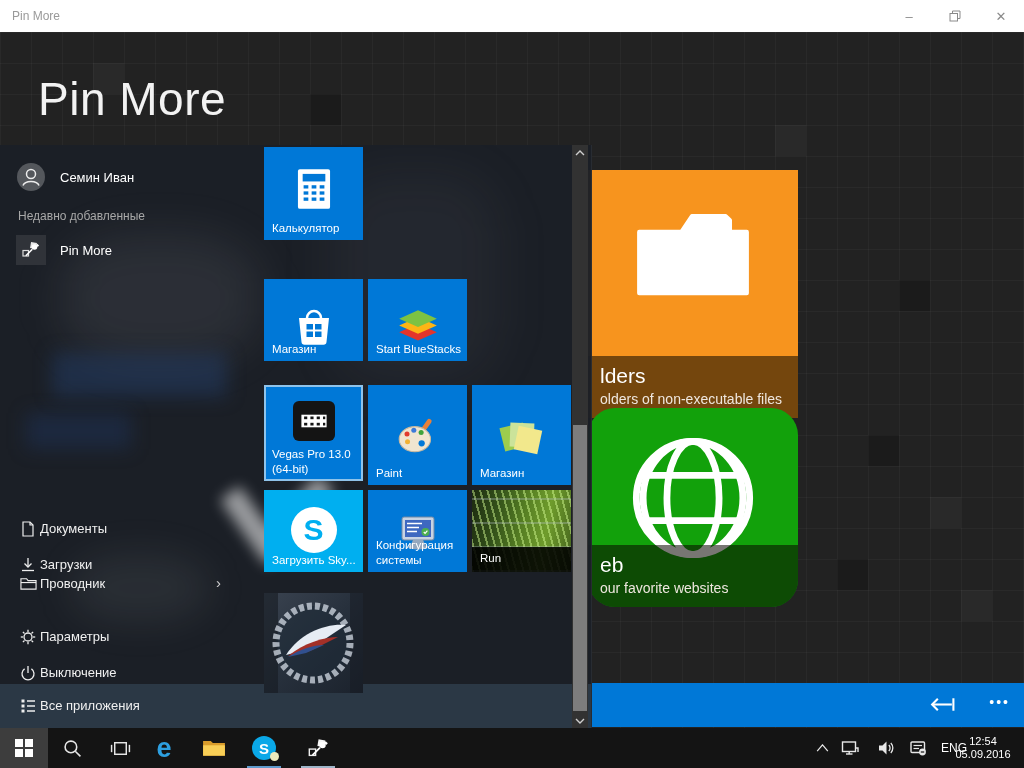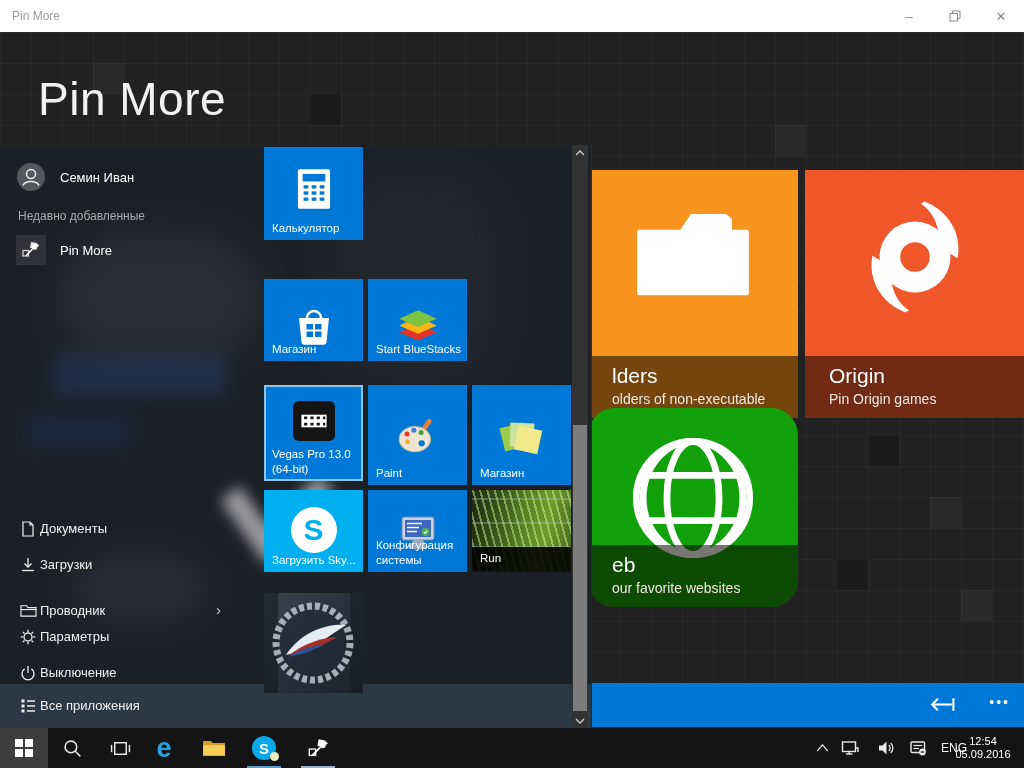--- a/index.html
+++ b/index.html
@@ -25,21 +25,21 @@
   .bg-sq{position:absolute;width:31px;height:31px;background:rgba(255,255,255,0.035);}
   .bg-sq.d{background:rgba(0,0,0,0.18);}
 
   .app-heading{position:absolute;left:38px;top:40px;font-size:46px;font-weight:300;
     color:#f2f2f2;letter-spacing:0.5px;}
 
   
   .big-tile{position:absolute;overflow:hidden;}
   .big-tile .bt-icon{position:absolute;left:50%;transform:translateX(-50%);}
   .bt-band{position:absolute;left:0;right:0;bottom:0;height:62px;background:rgba(10,5,0,0.55);
-    padding:7px 24px;}
+    padding:7px 12px;}
   .bt-title{font-size:21px;font-weight:300;color:#ffffff;line-height:1.2;}
   .bt-sub{font-size:14px;color:#efe7df;margin-top:3px;}
 
   .cmd-bar{position:absolute;left:592px;top:651px;width:432px;height:44px;background:#0078D7;}
   .cb-back{position:absolute;right:68px;top:13px;}
   .cb-more{position:absolute;right:14px;top:11px;color:#fff;font-size:14px;letter-spacing:2px;}
 
   
   .start-panel{position:absolute;left:0;top:145px;width:592px;height:583px;
     background:rgba(27,31,38,0.97);overflow:hidden;border-right:1px solid rgba(255,255,255,0.06);}
@@ -141,32 +141,20 @@
     <div class="big-tile" style="left:588px;top:138px;width:210px;height:248px;background:#F7941E;">
       <svg class="bt-icon" style="top:36px;" width="116" height="92" viewBox="0 0 110 86">
         <path d="M4 82 V24 L44 24 L54 9 L86 9 L90 13 L90 24 L106 24 L106 82 Z" fill="#ffffff" stroke="#ffffff" stroke-width="4" stroke-linejoin="round"></path>
       </svg>
       <div class="bt-band">
         <div class="bt-title">lders</div>
         <div class="bt-sub">olders of non-executable files</div>
       </div>
     </div>
 
-    <div class="big-tile" style="left:805px;top:138px;width:219px;height:248px;background:#F0572A;">
-      <svg class="bt-icon" style="top:22px;" width="130" height="130" viewBox="0 0 110 110">
-        <circle cx="55" cy="55" r="30" fill="#ffffff"></circle>
-        <circle cx="55" cy="55" r="12.5" fill="#F0572A"></circle>
-        <path d="M63 8 C84 16 95 36 91 56 L74 46 C77 32 72 18 60 10 Z" fill="#ffffff"></path>
-        <path d="M47 102 C26 94 15 74 19 54 L36 64 C33 78 38 92 50 100 Z" fill="#ffffff"></path>
-      </svg>
-      <div class="bt-band">
-        <div class="bt-title">Origin</div>
-        <div class="bt-sub">Pin Origin games</div>
-      </div>
-    </div>
 
     <div class="big-tile" style="left:588px;top:376px;width:210px;height:199px;background:#12A10B;border-radius:27px;">
       <svg class="bt-icon" style="top:22px;" width="136" height="136" viewBox="0 0 120 120">
         <g fill="none" stroke="#ffffff" stroke-width="6">
           <circle cx="60" cy="60" r="50"></circle>
           <ellipse cx="60" cy="60" rx="23" ry="50"></ellipse>
           <ellipse cx="60" cy="60" rx="44" ry="50"></ellipse>
           <path d="M17 40 H103"></path>
           <path d="M17 80 H103"></path>
         </g>
@@ -240,21 +228,21 @@
     <div class="side-row" style="top:402px;">
       <svg class="s-icon" width="16" height="16" viewBox="0 0 16 16">
         <g fill="none" stroke="#eeeeee" stroke-width="1.3">
           <path d="M8 1 V10"></path>
             <path d="M4.5 6.5 L8 10 L11.5 6.5"></path>
             <path d="M2 13.5 H14"></path>
         </g>
       </svg>
       <span class="s-label">Загрузки</span>
     </div>
-    <div class="side-row" style="top:448px;">
+    <div class="side-row" style="top:421px;">
       <svg class="s-icon" width="17" height="15" viewBox="0 0 18 15">
         <g fill="none" stroke="#eeeeee" stroke-width="1.2">
           <path d="M1 2.5 H7 L8.5 4.5 H17 V13.5 H1 Z"></path>
             <path d="M1 6.5 H17"></path>
         </g>
       </svg>
       <span class="s-label">Проводник</span>
       <span class="s-chev">›</span>
     </div>
     <div class="side-row" style="top:474px;">

